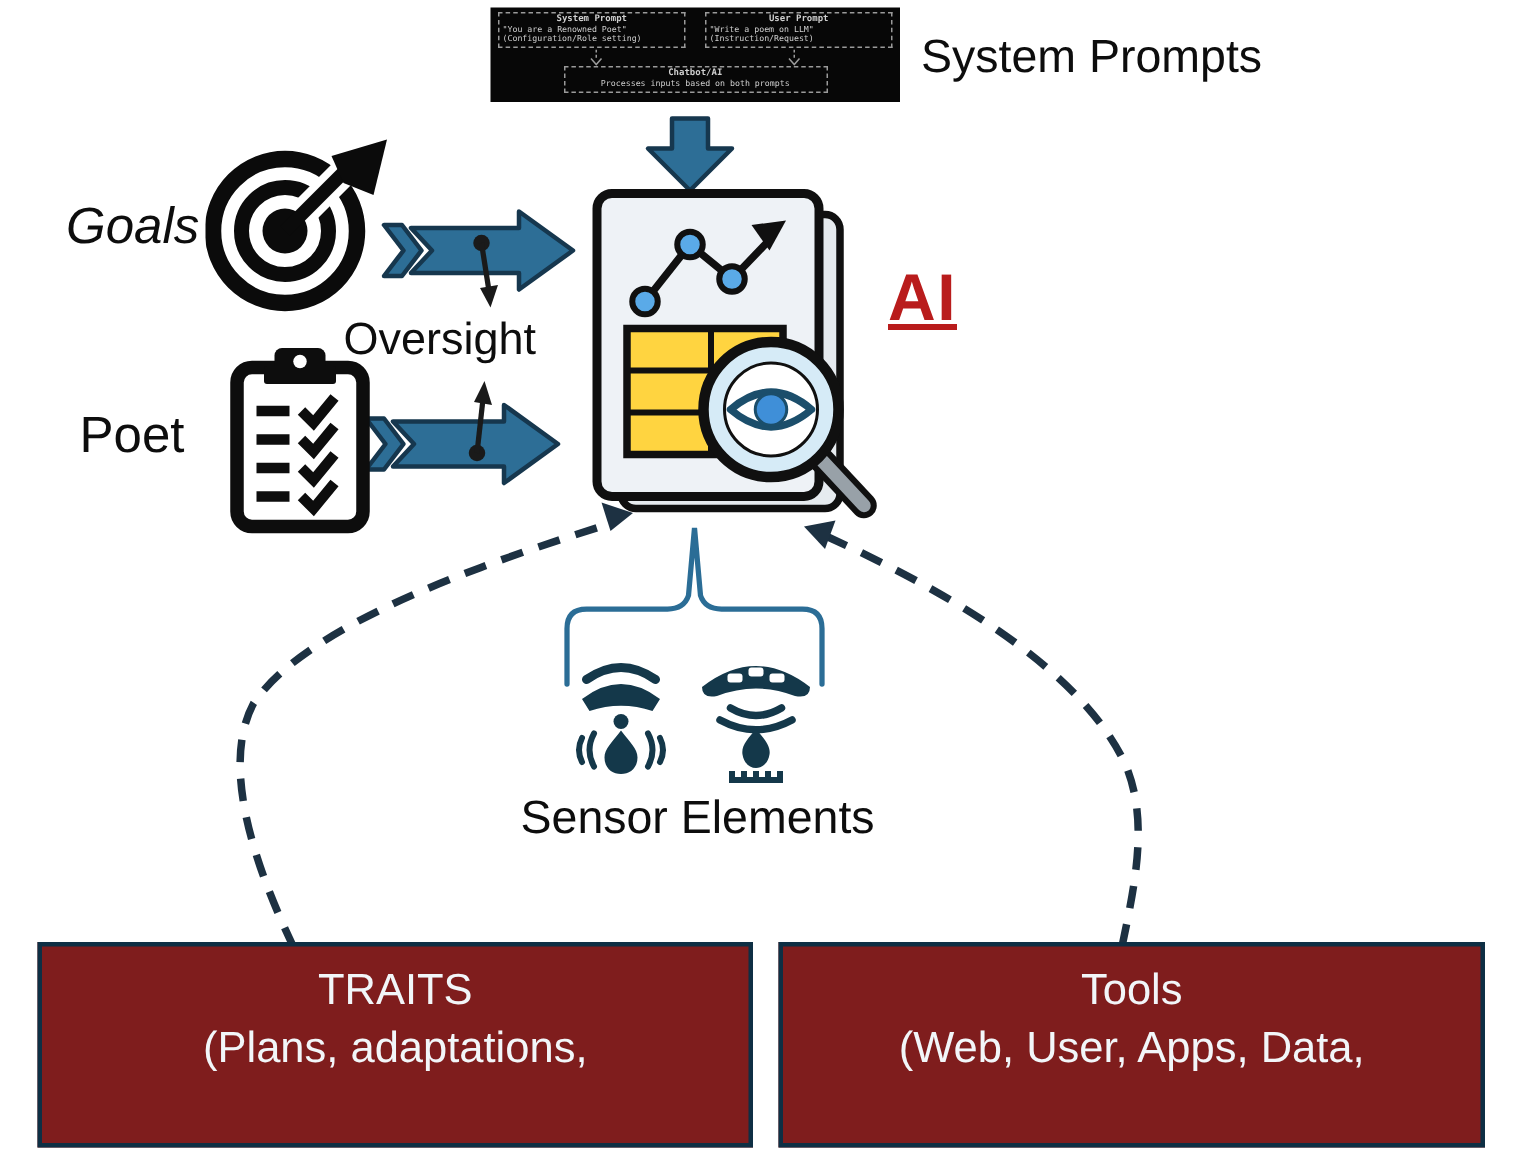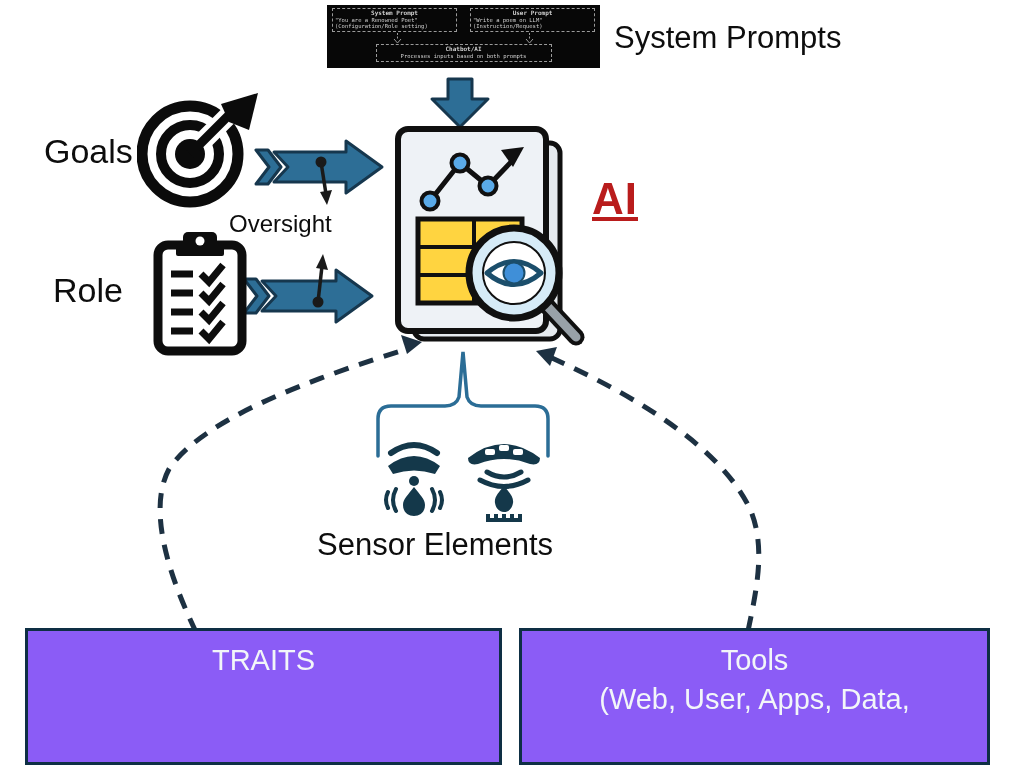--- a/index.html
+++ b/index.html
@@ -17,28 +17,28 @@
   .t-row{display:flex;justify-content:space-between;gap:6px;}
   .t-box{border:1px dashed #9a9a9a;box-sizing:border-box;padding:1px 2px;}
   .t-box.half{width:125px;}
   .t-title{font-size:6px;font-weight:bold;text-align:center;line-height:1.15;}
   .t-line{font-size:5.5px;line-height:1.2;white-space:nowrap;}
   .t-arrows{display:flex;justify-content:space-around;height:12px;align-items:center;}
   #chatbot-box{width:176px;margin:0 auto;text-align:center;}
   
   .lbl{white-space:nowrap;color:#0d0d0d;}
   #lbl-system-prompts{left:614px;top:20px;font-size:31px;}
-  #lbl-goals{left:44px;top:132px;font-size:34px;}
+  #lbl-goals{left:44px;top:132px;font-size:34px;font-style:italic;}
   #lbl-tasks{left:53px;top:271px;font-size:34px;}
-  #lbl-oversight{left:229px;top:210px;font-size:24px;}
-  #lbl-sensor-elements{left:317px;top:527px;font-size:31px;}
+  #lbl-oversight{left:229px;top:210px;font-size:30px;}
+  #lbl-sensor-elements{left:347px;top:527px;font-size:31px;}
   #lbl-ai{left:592px;top:174px;font-size:44px;font-weight:600;color:#b91c1c;letter-spacing:1px;text-decoration:underline;}
   
   .bigbox{
-    top:628px;height:137px;background:#8b5cf6;border:3px solid #0e2f44;
+    top:628px;height:137px;background:#7f1d1d;border:3px solid #0e2f44;
     box-sizing:border-box;color:#f2f6f9;text-align:center;
     font-size:29px;line-height:1.35;padding-top:10px;
   }
   #traits-box{left:25px;width:477px;}
   #tools-box{left:519px;width:471px;text-align:center;}
   
   svg{display:block;}
   #connector-layer{left:0;top:0;}
 </style>
 </head>
@@ -110,21 +110,21 @@
       </svg>
     </div>
     <div class="t-box" id="chatbot-box">
       <div class="t-title">Chatbot/AI</div>
       <div class="t-line" style="text-align:center">Processes inputs based on both prompts</div>
     </div>
   </div>
 
   <div id="lbl-system-prompts" class="abs lbl">System Prompts</div>
   <div id="lbl-goals" class="abs lbl">Goals</div>
-  <div id="lbl-tasks" class="abs lbl">Role</div>
+  <div id="lbl-tasks" class="abs lbl">Poet</div>
   <div id="lbl-oversight" class="abs lbl">Oversight</div>
   <div id="lbl-sensor-elements" class="abs lbl">Sensor Elements</div>
   <div id="lbl-ai" class="abs lbl">AI</div>
 
   <svg class="abs" style="left:137px;top:92px;" width="124" height="124" viewBox="0 0 124 124">
     <circle cx="53" cy="62" r="48" fill="none" stroke="#0b0b0b" stroke-width="11"></circle>
     <circle cx="53" cy="62" r="29" fill="none" stroke="#0b0b0b" stroke-width="10"></circle>
     <line x1="60" y1="55" x2="106" y2="9" stroke="#ffffff" stroke-width="19"></line>
     <circle cx="53" cy="62" r="15" fill="#0b0b0b"></circle>
     <line x1="53" y1="62" x2="100" y2="15" stroke="#0b0b0b" stroke-width="9"></line>
@@ -195,19 +195,20 @@
       <rect x="53" y="21" width="10" height="6" rx="2" fill="#ffffff" stroke="none"></rect>
       <path d="M27,44 Q44,54 61,44" fill="none" stroke-width="5" stroke-linecap="round"></path>
       <path d="M20,52 Q44,65 68,52" fill="none" stroke-width="5" stroke-linecap="round"></path>
       <path d="M44,58 C49,64 54,69 53,75 C52,81 48,84 44,84 C40,84 36,81 35,75 C34,69 39,64 44,58 Z" stroke="none"></path>
       <path d="M26,94 L26,86 L30,86 L30,90 L34,90 L34,86 L38,86 L38,90 L42,90 L42,86 L46,86 L46,90 L50,90 L50,86 L54,86 L54,90 L58,90 L58,86 L62,86 L62,94 Z" stroke="none"></path>
     </g>
   </svg>
 
   <div id="traits-box" class="abs bigbox">
     <div>TRAITS</div>
+    <div>(Plans, adaptations,</div>
   </div>
   <div id="tools-box" class="abs bigbox">
     <div>Tools</div>
     <div>(Web, User, Apps, Data,</div>
   </div>
 
 </div>
 
 </body></html>

